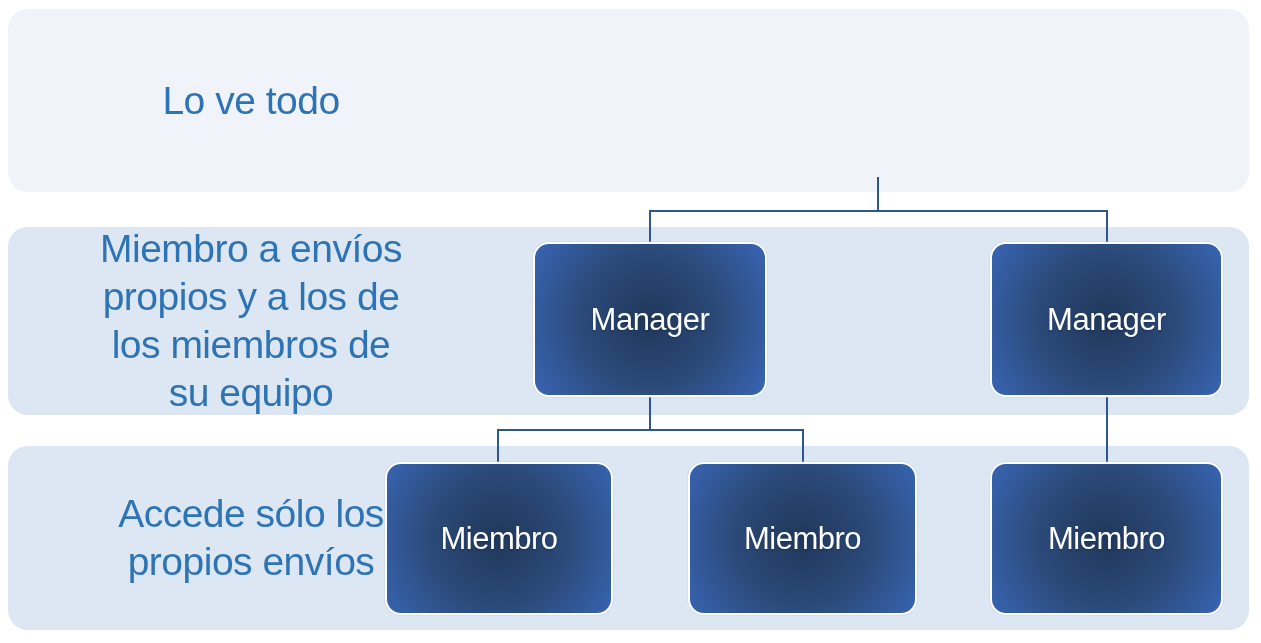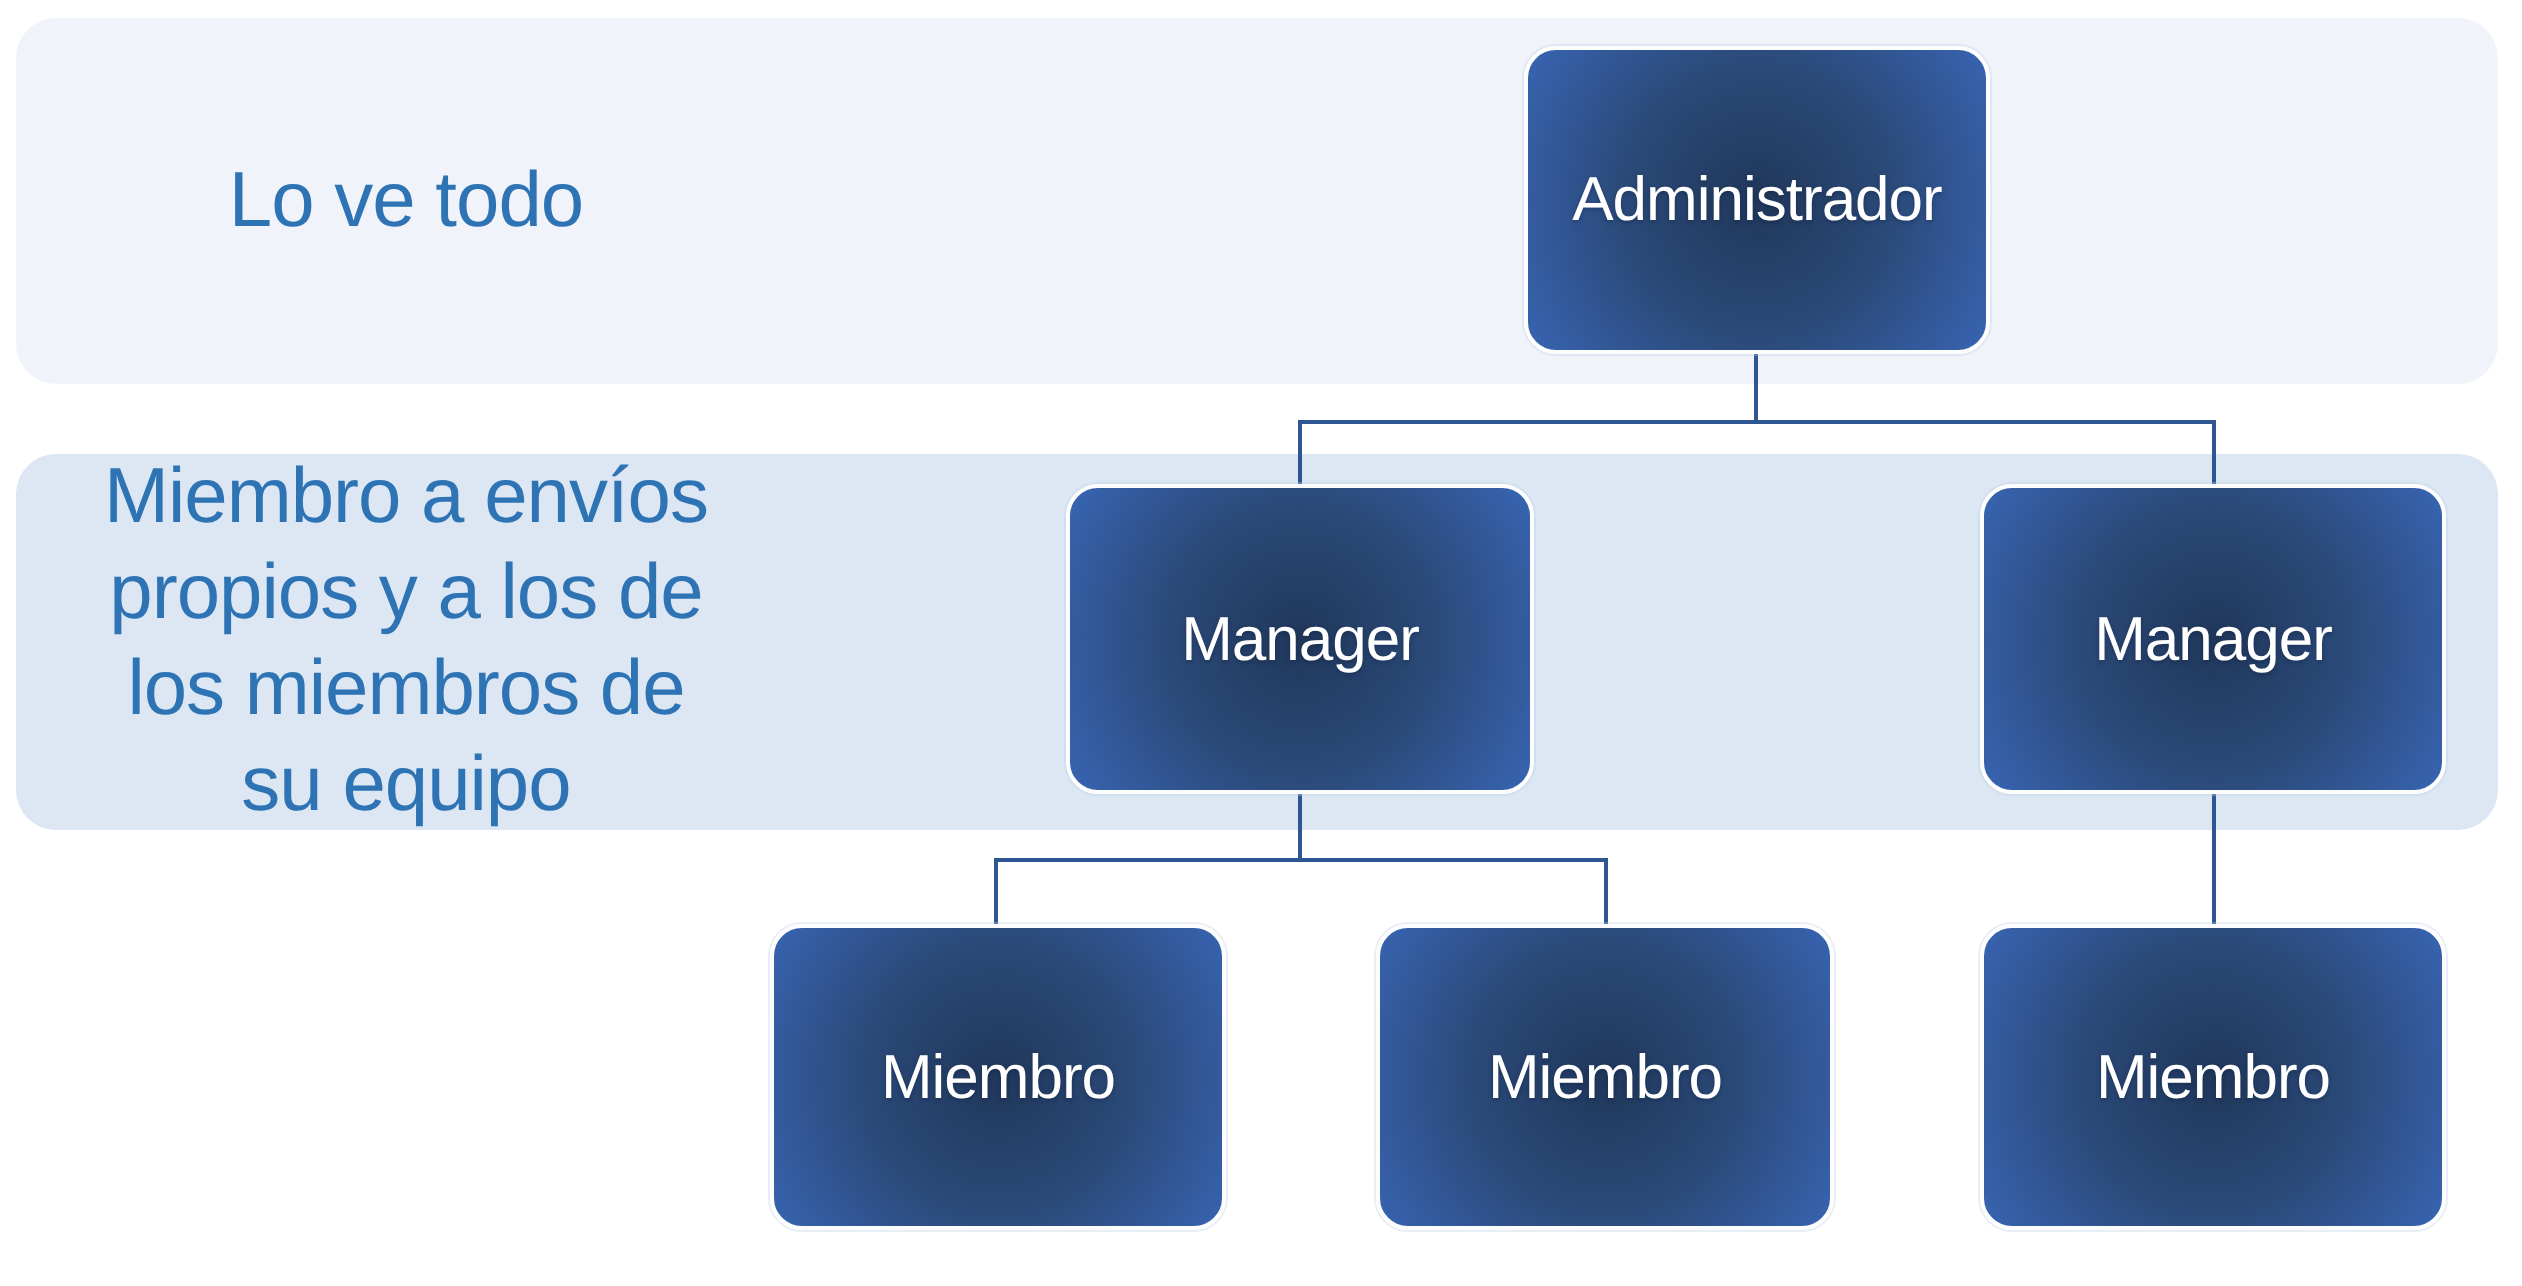--- a/index.html
+++ b/index.html
@@ -32,20 +32,21 @@
     height: 100%;
     display: flex;
     align-items: center;
     justify-content: center;
     text-align: center;
     white-space: pre-line;
     color: #2e74b5;
     font-size: 39px;
     line-height: 48px;
     letter-spacing: -0.5px;
+    padding-left: 48px;
   }
   .node {
     position: absolute;
     display: flex;
     align-items: center;
     justify-content: center;
     border: 2px solid #fdfdfe;
     border-radius: 16px;
     background: radial-gradient(circle 150px at 50% 50%, #20375a 0%, #2b4a79 45%, #3a69bd 100%);
     color: #ffffff;
@@ -84,32 +85,35 @@
     <div class="band-label">Lo ve todo</div>
   </div>
 
   <div class="band band-2">
     <div class="band-label">Miembro a envíos
 propios y a los de
 los miembros de
 su equipo</div>
   </div>
 
+  <div class="band band-3">
+    <div class="band-label">Accede sólo los
+propios envíos</div>
+  </div>
 
   <div class="connector c-admin-drop"></div>
   <div class="connector c-top-rail"></div>
   <div class="connector c-top-left"></div>
   <div class="connector c-top-right"></div>
   <div class="connector c-mgrL-drop"></div>
   <div class="connector c-mid-rail"></div>
   <div class="connector c-mid-left"></div>
   <div class="connector c-mid-right"></div>
   <div class="connector c-mgrR-drop"></div>
 
-  <div class="node node-admin">Administrador</div>
 
   <div class="node node-mgr-left">Manager</div>
 
   <div class="node node-mgr-right">Manager</div>
 
   <div class="node node-mem-1">Miembro</div>
 
   <div class="node node-mem-2">Miembro</div>
 
   <div class="node node-mem-3">Miembro</div>

